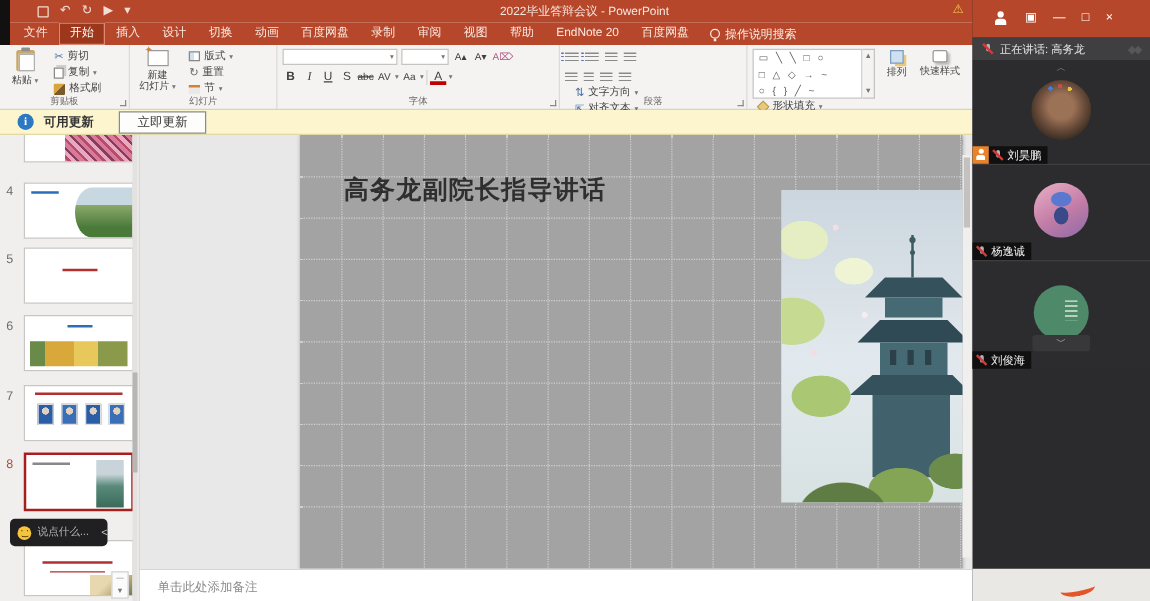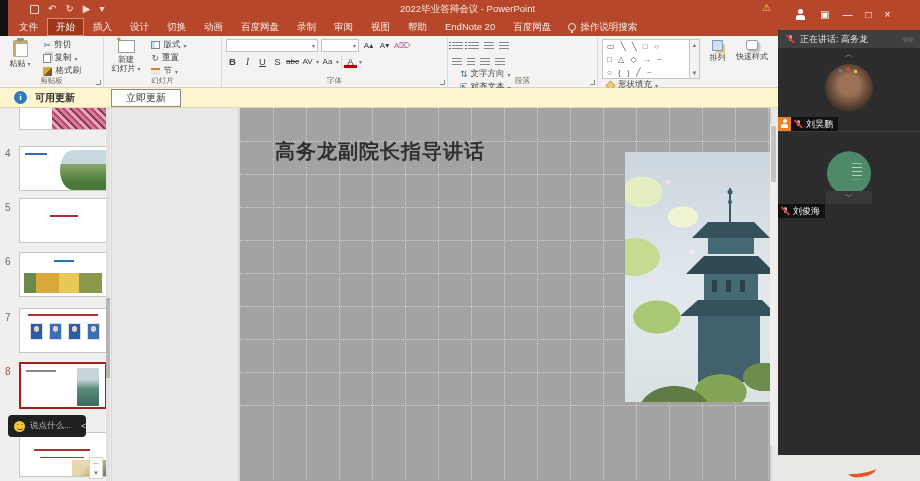--- a/index.html
+++ b/index.html
@@ -63,21 +63,21 @@
   .ic-effect { width:9px; height:9px; border-radius:50%; background:linear-gradient(90deg,#9ab8d8 50%,#e8e8e8 51%); }
   .ic-find { width:8px; height:8px; border:1.5px solid #5a5a5a; border-radius:50%; position:relative; }
   .ic-find::after { content:""; position:absolute; right:-3px; bottom:-3px; width:4px; height:1.5px; background:#5a5a5a; transform:rotate(40deg); }
   .arr-ic { color:#4a6fa5; font-size:9px; }
 
   
   .msgbar { position:absolute; left:0; top:88px; width:778px; height:20px; background:#fdf5ce; border-bottom:1px solid #e2d8a8; display:flex; align-items:center; gap:8px; padding-left:14px; z-index:4; }
   .info-ic { width:13px; height:13px; border-radius:50%; background:#2b79c2; color:#fff; font-size:9px; font-weight:bold; text-align:center; line-height:13px; font-family:"Liberation Serif",serif; }
   .msg-label { font-size:10px; color:#333; font-weight:bold; }
   .msg-link { font-size:10px; color:#8a5a10; text-decoration:underline; }
-  .msg-btn { font-size:10px; color:#333; background:#fdfdfb; border:1px solid #8a8a8a; padding:1px 14px; margin-left:28px; }
+  .msg-btn { font-size:10px; color:#333; background:#fdfdfb; border:1px solid #8a8a8a; padding:1px 14px; margin-left:12px; }
 
   
   .thumbpanel { position:absolute; left:0; top:108px; width:112px; height:373px; background:#f0efee; border-right:1px solid #d9d7d5; overflow:hidden; }
   .snum { position:absolute; left:5px; font-size:10px; color:#6a6a6a; }
   .snum.sel { color:#b04a3a; }
   .thumb { position:absolute; left:19px; width:88px; height:45px; background:#fff; border:1px solid #c8c6c4; overflow:hidden; }
   .thumb.sel { border:2px solid #a61e1e; }
   .tbar { position:absolute; background:#2a6fb8; height:2px; }
   .tbar.red { background:#b03030; }
   .tbar.gray { background:#888; }
@@ -501,20 +501,23 @@
         <polygon points="22,134 120,134 104,118 40,118" fill="#35525c"></polygon>
         <rect x="40" y="134" width="62" height="66" fill="#41626c"></rect>
       </svg>
       <div class="foliage"></div>
     </div>
   </div>
   <div class="canvas-scroll">
       <span class="th"></span>
     </div>
 
+  <div class="notes">
+    <span>单击此处添加备注</span>
+  </div>
 
   <div class="chatw">
     <span class="smiley"></span>
     <span class="ph">说点什么...</span>
     <span class="sep"></span>
     <span class="arr">&lt;</span>
   </div>
 
   <div class="sidebar">
     <div class="meet-head">
@@ -540,20 +543,29 @@
           <span class="host-sq"></span>
           <span class="nb-main">
             <span class="mic"></span>
             <span class="nm">刘昊鹏</span>
           </span>
         </div>
       </div>
 
 
 
+      <div class="tile t4">
+        <div class="avatar av-anime"></div>
+        <div class="name-badge">
+          <span class="nb-main">
+            <span class="mic"></span>
+            <span class="nm">杨逸诚</span>
+          </span>
+        </div>
+      </div>
 
       <div class="tile t5">
         <div class="avatar av-green"></div>
         <span class="expand-btn">﹀</span>
         <div class="name-badge">
           <span class="nb-main">
             <span class="mic"></span>
             <span class="nm">刘俊海</span>
           </span>
         </div>

